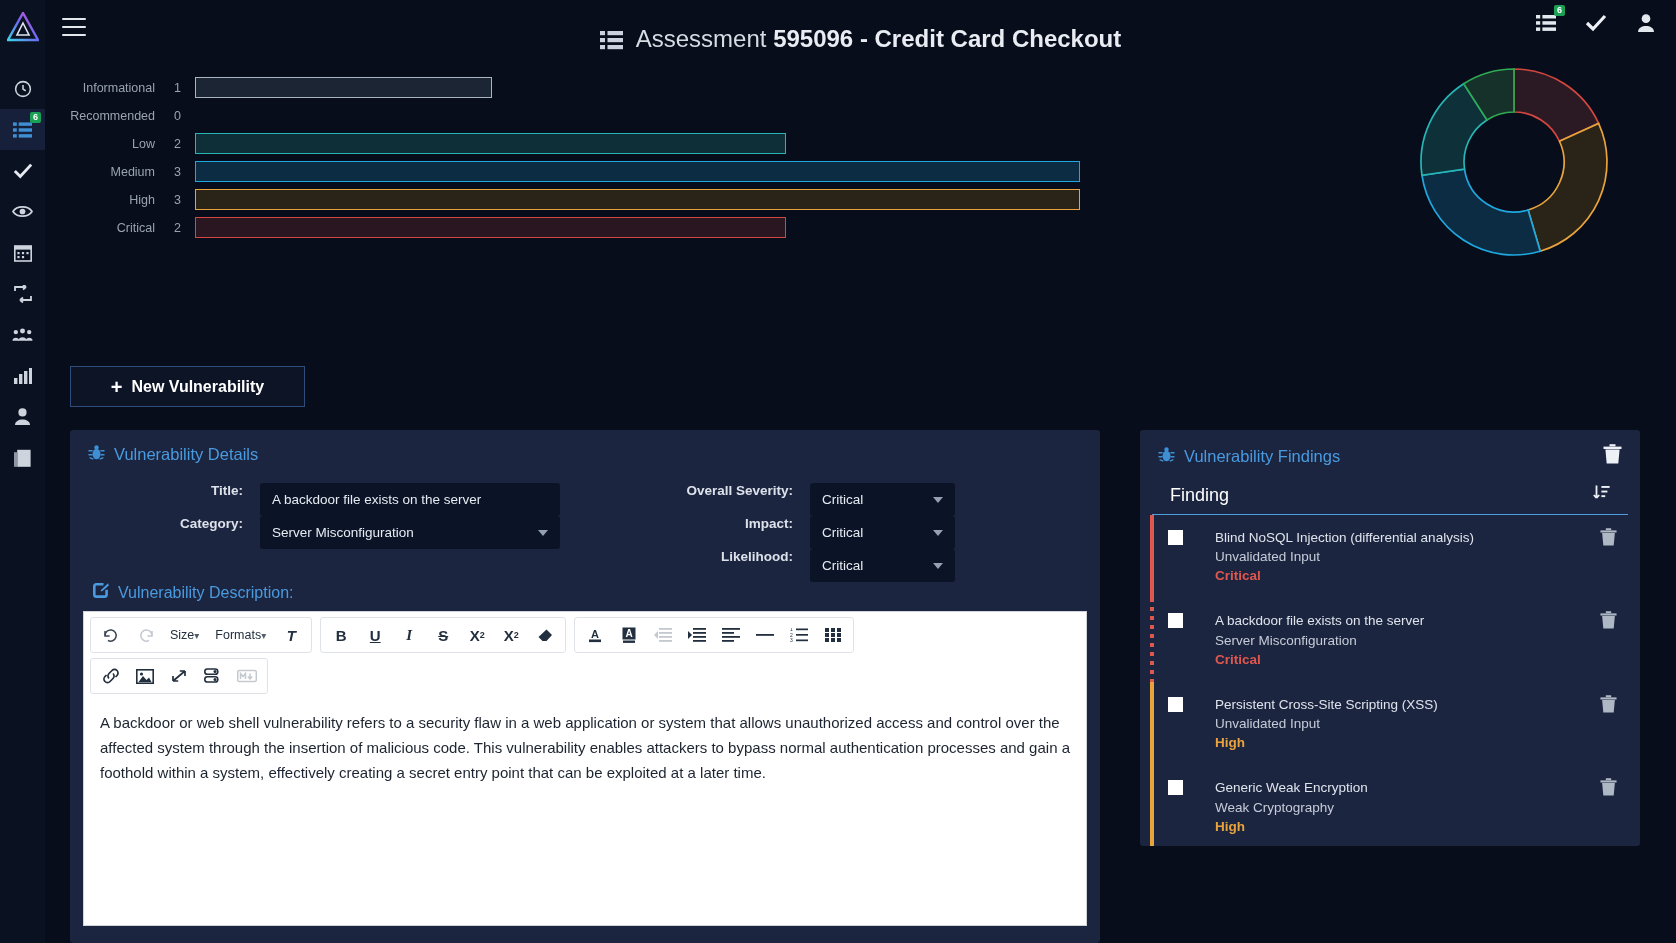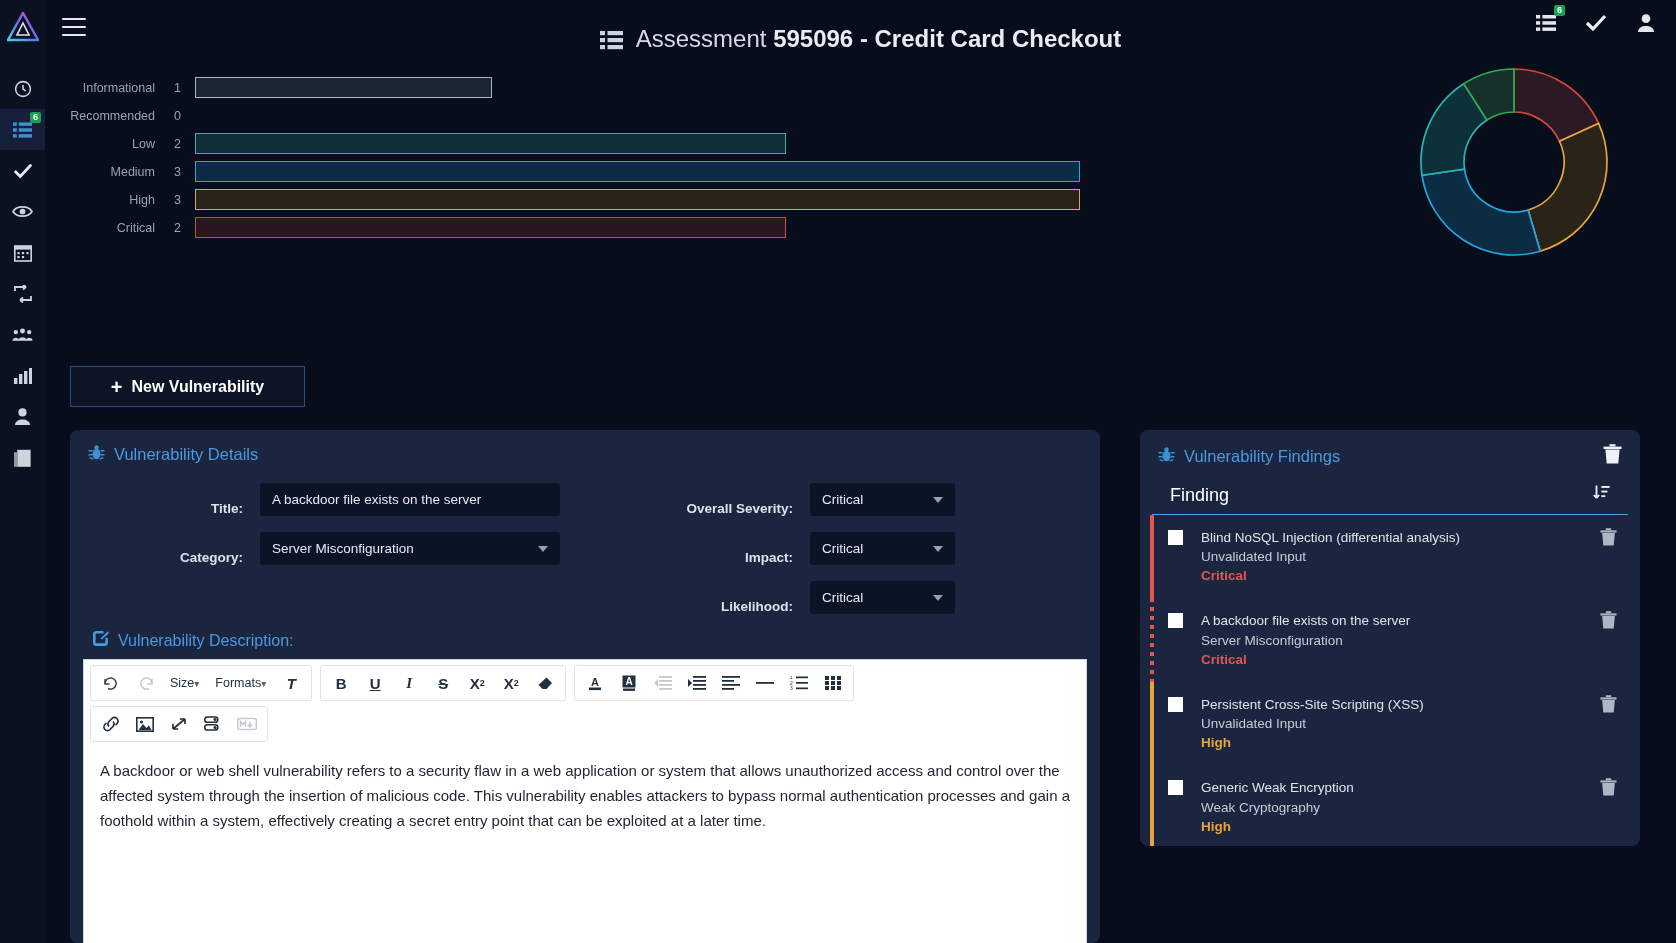--- a/index.html
+++ b/index.html
@@ -77,31 +77,31 @@
   
   .newvuln {
     position:absolute; left:70px; top:366px; width:235px; height:41px;
     border:1px solid #2f4d7a; background:#0c1426; color:#fff;
     font-size:16px; font-weight:bold; display:flex; align-items:center; justify-content:center;
     cursor:pointer; gap:9px;
   }
   .newvuln .plus { font-size:20px; font-weight:bold; line-height:0; }
 
   .card {
-    position:absolute; background:#1b2540; border-radius:8px;
+    position:absolute; background:#1b2540; border-radius:3px;
   }
   .card-left { left:70px; top:430px; width:1030px; height:513px; }
   .card-right { left:1140px; top:430px; width:500px; height:416px; overflow:hidden;}
 
   .card-head { padding:14px 18px 8px 18px; display:flex; align-items:center; }
   .card-head .t { color:#4a9ae0; font-size:16.5px; margin-left:9px; }
   .bug-ico { flex:0 0 auto; }
 
   .form { padding:10px 22px 0 22px; position:relative; }
-  .frow { display:flex; align-items:flex-end; margin-bottom:16px; }
+  .frow { display:flex; align-items:flex-start; }
   .flabel { width:168px; text-align:right; padding-right:17px; color:#dde2ea; font-size:13.5px; font-weight:bold; }
   .finput {
     background:#0b1326; border:none; border-radius:3px; color:#e6ebf2; font-size:13.5px;
     padding:9px 12px; outline:none; font-family:"Liberation Sans", sans-serif;
   }
   .fselect {
     background:#0b1326; border:none; border-radius:3px; color:#e6ebf2; font-size:13.5px;
     padding:9px 12px; position:relative; display:flex; align-items:center;
     justify-content:space-between; cursor:pointer;
   }
@@ -130,21 +130,21 @@
   
   .fh { display:flex; align-items:center; padding:0 14px 0 30px; height:38px; }
   .fh .ft { color:#fff; font-size:18px; font-weight:normal; }
   .fh .sorticon { margin-left:auto; margin-right:16px; }
   .fsep { height:1px; background:#4f9fe0; margin:0 12px 0 12px; }
   .frowitem { display:flex; padding:13px 10px 13px 0; position:relative; }
   .frowitem .accent { position:absolute; left:10px; top:0; bottom:0; width:4px; }
   .frowitem .cb {
     width:15px; height:15px; background:#fff; border:1px solid #fff; margin:2px 0 0 28px; flex:0 0 auto; cursor:pointer;
   }
-  .fbody { margin-left:18px; flex:1; }
+  .fbody { margin-left:32px; flex:1; }
   .fbody .l1 { color:#dfe4ec; font-size:13.5px; line-height:1.42; }
   .fbody .l2 { color:#c5ccd8; font-size:13.5px; line-height:1.42; }
   .fbody .l3 { font-size:13.5px; font-weight:bold; line-height:1.42; }
   .trash { width:18px; margin-right:12px; cursor:pointer; flex:0 0 auto; }
   .card-trash { margin-left:auto; cursor:pointer; }
 </style>
 </head>
 <body>
 
 <div class="app">

